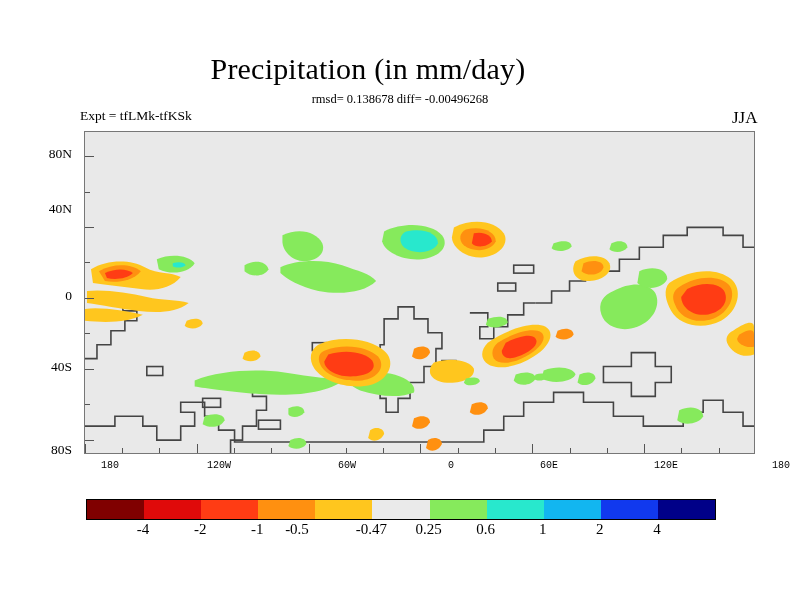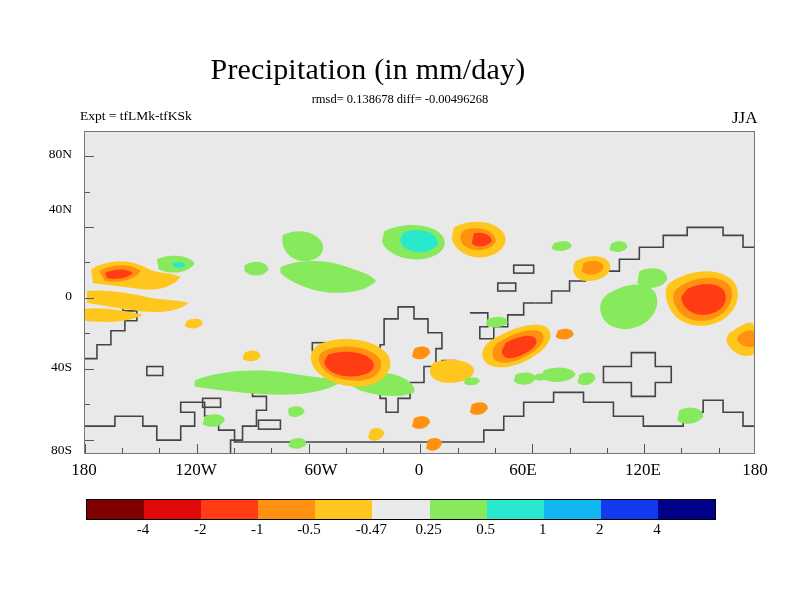--- a/index.html
+++ b/index.html
@@ -68,23 +68,24 @@
   
   .ylab {
     right: 728px;
     text-align: right;
     font-size: 13.5px;
     width: 60px;
     transform: translateY(-9px);
   }
   .xlab {
     top: 460px;
-    text-align: center;
-    font-size: 17px;
+    text-align: right;
+    font-size: 10px;
     width: 70px;
+    font-family: Liberation Mono, monospace;
   }
 
   
   .tick { position: absolute; background: #555555; }
   .ytick-major { left: 0px; width: 9px; height: 1px; }
   .ytick-minor { left: 0px; width: 5px; height: 1px; }
   .xtick-major { bottom: 0px; width: 1px; height: 9px; }
   .xtick-minor { bottom: 0px; width: 1px; height: 5px; }
 
   
@@ -308,22 +309,22 @@
       <div class="band" style="background: rgb(134, 234, 92);"></div>
       <div class="band" style="background: rgb(40, 232, 205);"></div>
       <div class="band" style="background: rgb(18, 182, 240);"></div>
       <div class="band" style="background: rgb(17, 57, 238);"></div>
       <div class="band" style="background: rgb(0, 0, 136);"></div>
     </div>
   <div class="abs" id="cbar-labels">
       <div class="cbar-label" style="left: 57.0909px;">-4</div>
       <div class="cbar-label" style="left: 114.182px;">-2</div>
       <div class="cbar-label" style="left: 171.273px;">-1</div>
-      <div class="cbar-label" style="left: 223px;">-0.5</div>
+      <div class="cbar-label" style="left: 211px;">-0.5</div>
       <div class="cbar-label" style="left: 285.455px;">-0.47</div>
       <div class="cbar-label" style="left: 342.545px;">0.25</div>
-      <div class="cbar-label" style="left: 399.636px;">0.5</div>
+      <div class="cbar-label" style="left: 399.636px;">0.6</div>
       <div class="cbar-label" style="left: 456.727px;">1</div>
       <div class="cbar-label" style="left: 513.818px;">2</div>
       <div class="cbar-label" style="left: 570.909px;">4</div>
     </div>
 
 </div>
 
 </body></html>

